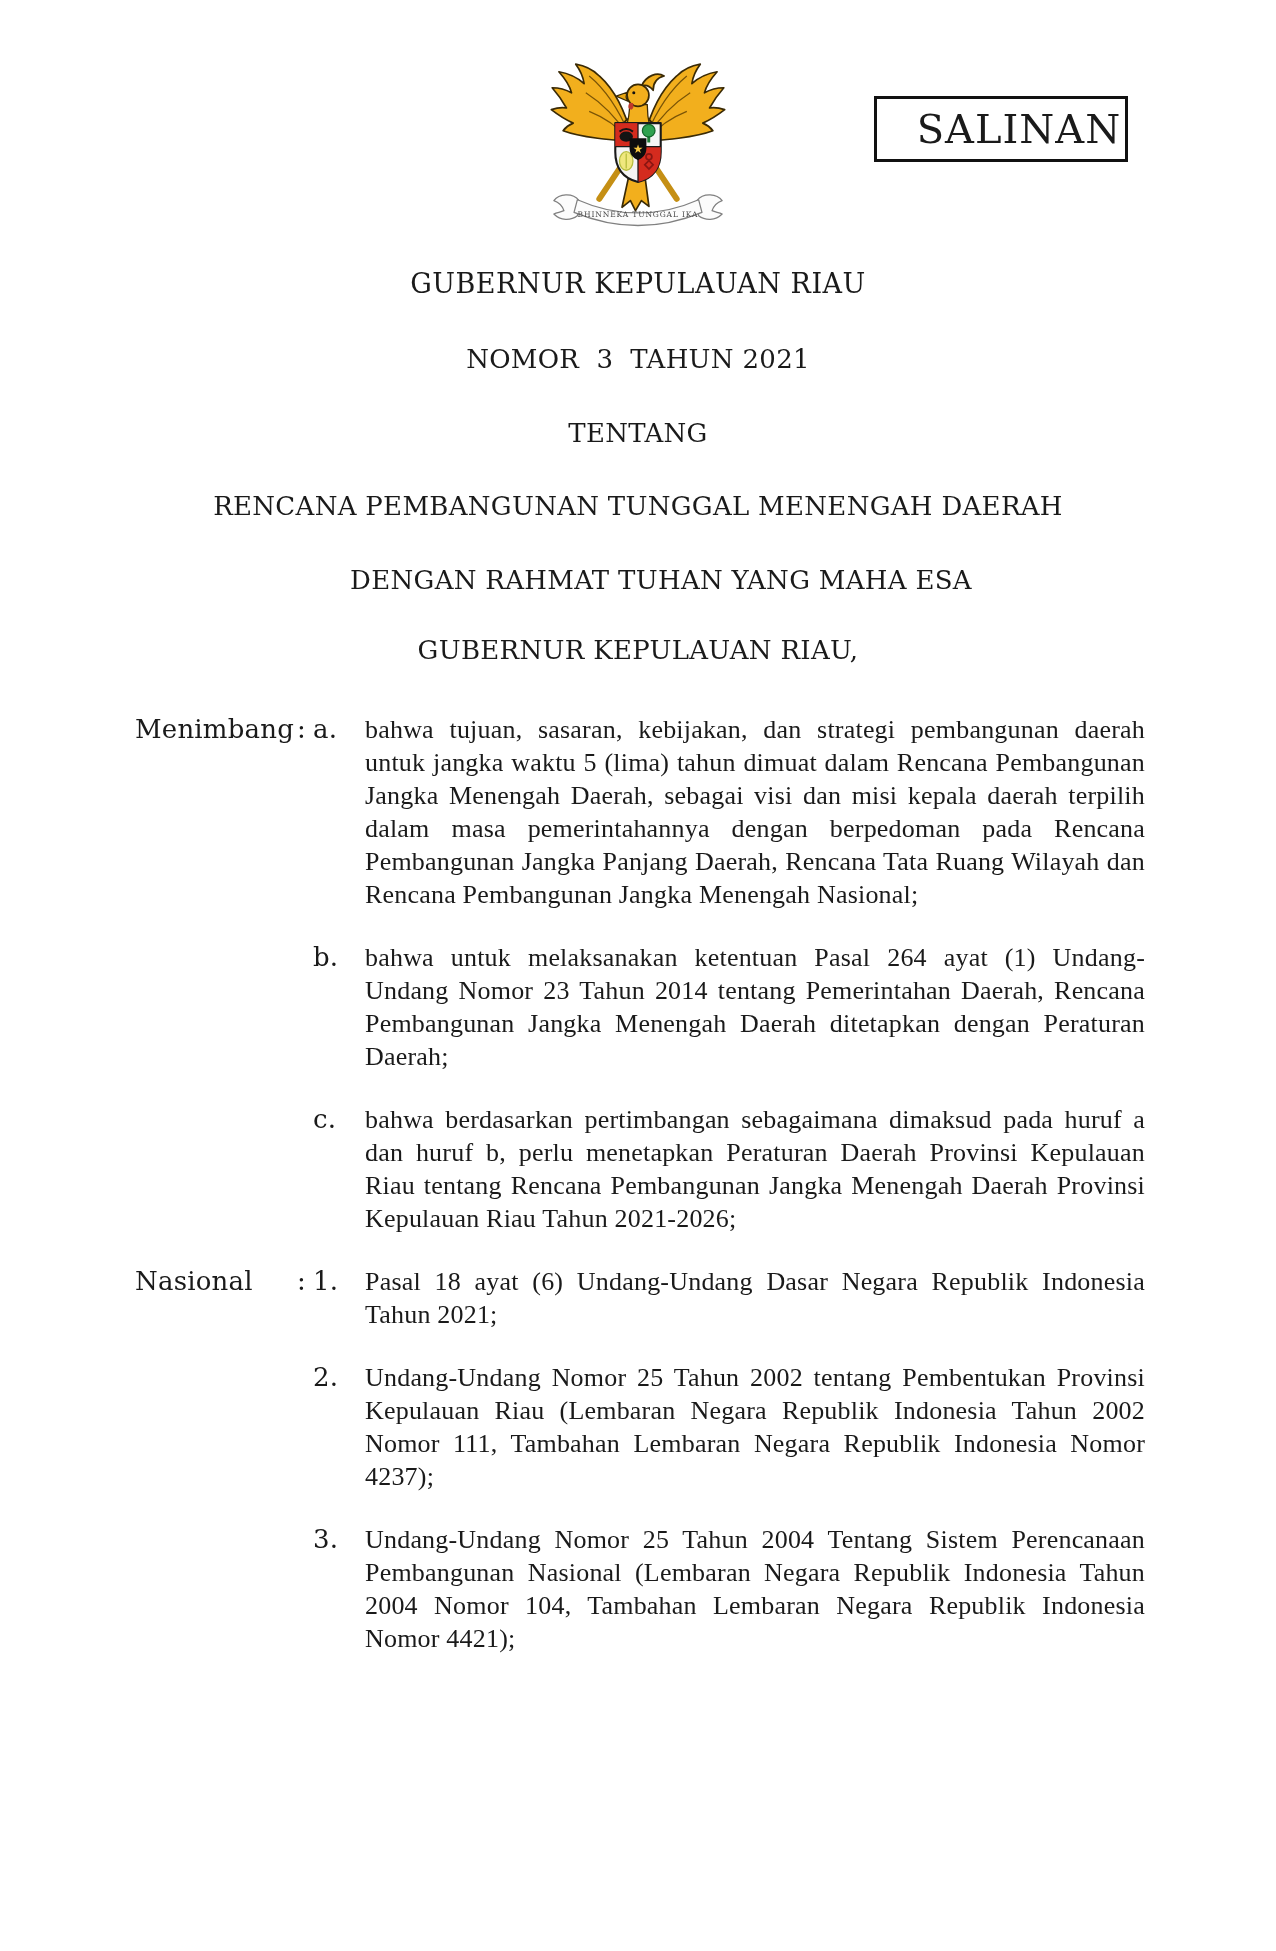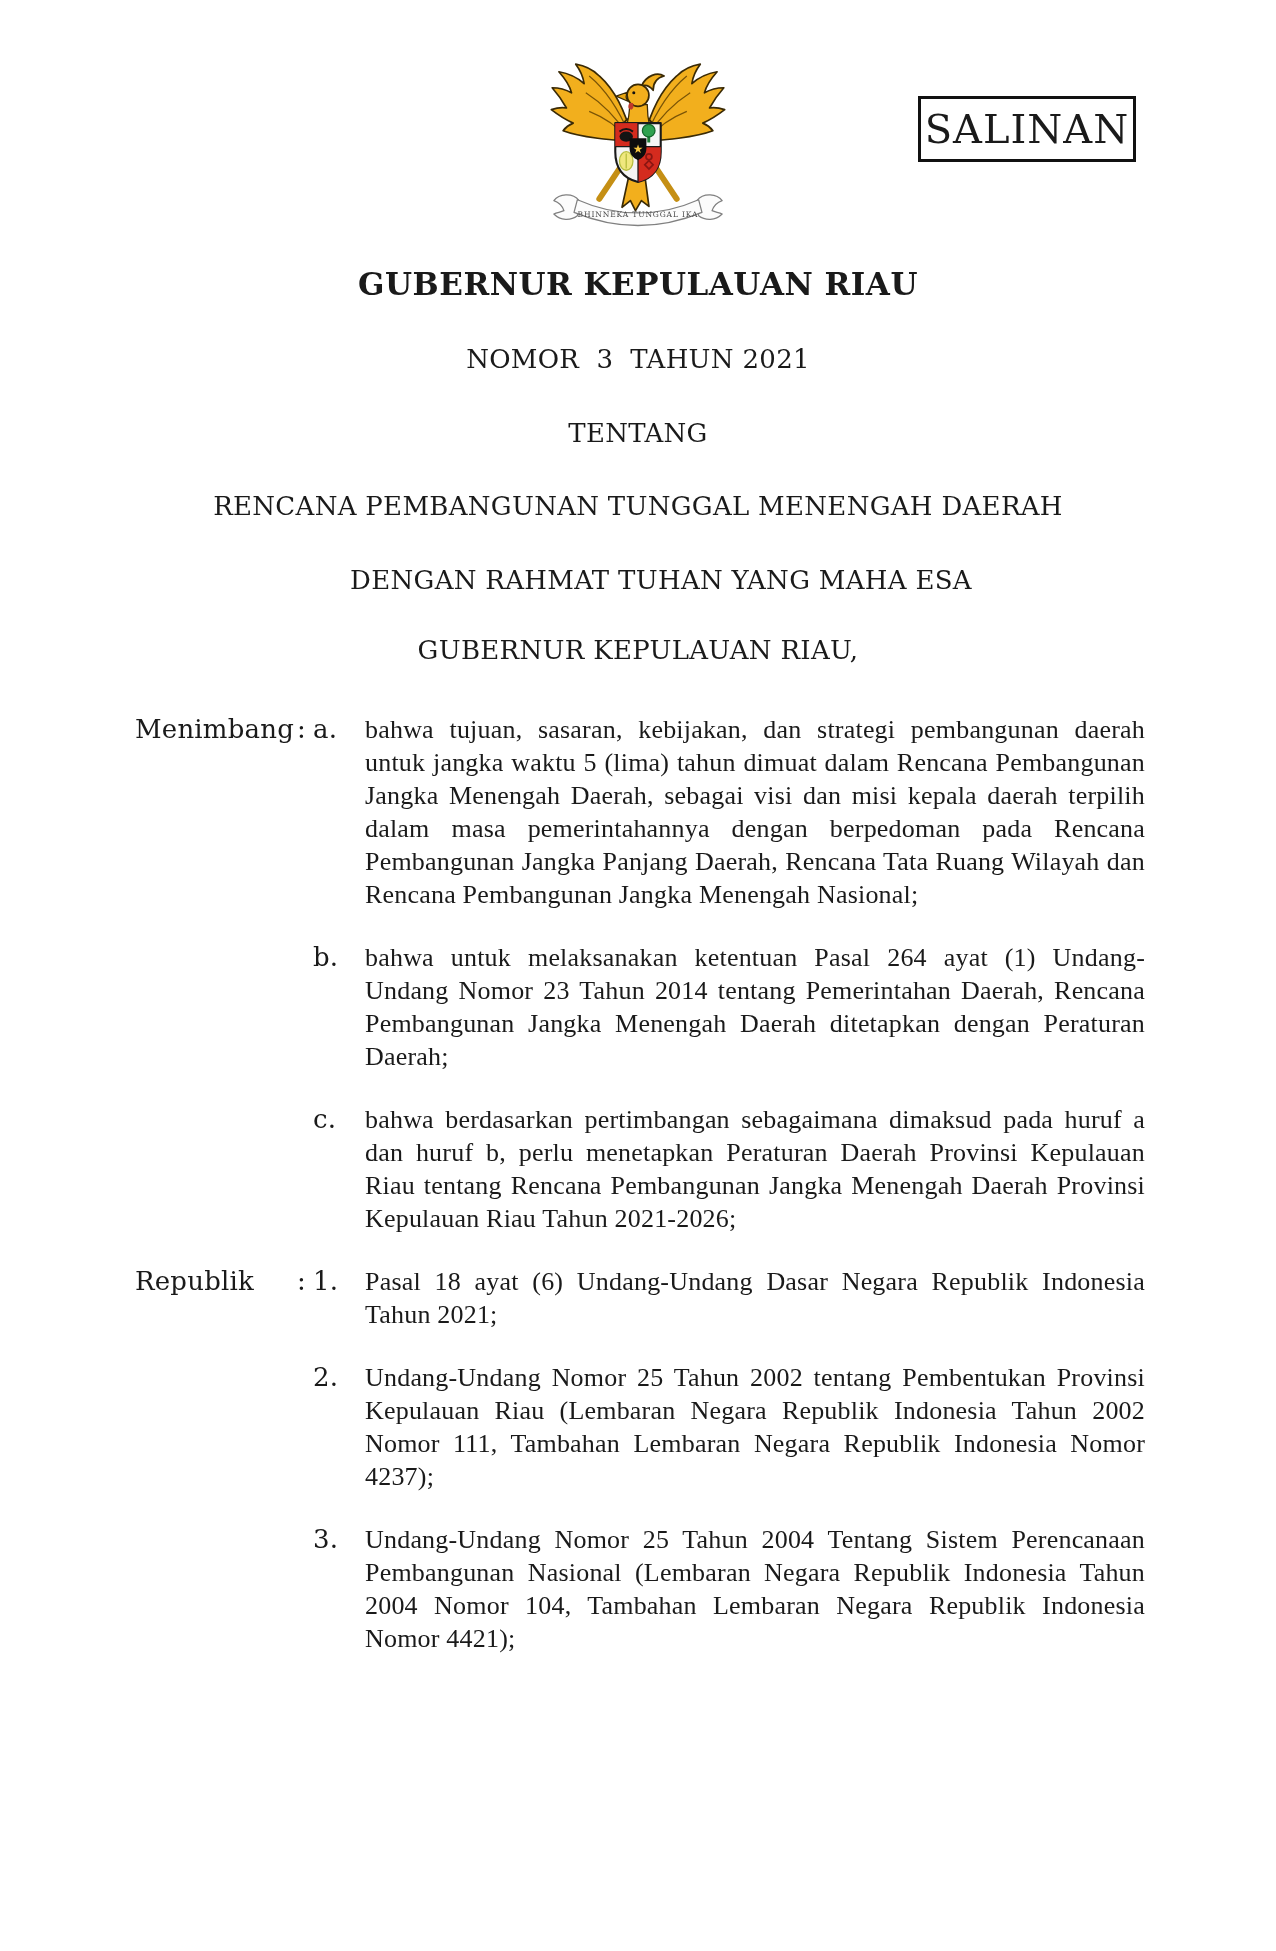--- a/index.html
+++ b/index.html
@@ -15,38 +15,38 @@
   
   .emblem-wrap {
     width: 186px;
     margin: 44px auto 0 auto;
   }
   .emblem-wrap svg { display: block; width: 186px; height: 202px; }
   
   .stamp {
     position: absolute;
     top: 96px;
-    right: 140px;
+    right: 148px;
     width: 212px;
     height: 60px;
     border: 3px solid #111;
     display: flex;
     align-items: center;
     justify-content: center;
     font-size: 40px;
     letter-spacing: 1px;
+    padding-left: 36px;
   }
   
   .center-block { text-align: center; letter-spacing: 0.3px; }
   .page-title {
     margin-top: 20px;
-    font-size: 31px;
+    font-size: 27px;
     line-height: 36px;
     letter-spacing: 0.5px;
-    font-weight: bold;
   }
   .doc-title { margin-top: 40px; font-size: 26px; line-height: 34px; }
   .doc-title .pre { white-space: pre-wrap; }
   .tentang { margin-top: 40px; font-size: 26px; line-height: 34px; }
   .subject { margin-top: 40px; font-size: 26px; line-height: 33px; }
   .invocation { margin-top: 40px; font-size: 26px; line-height: 34px; padding-left: 46px; }
   .issuer { margin-top: 36px; font-size: 26px; line-height: 34px; }
   
   .clauses { margin: 46px 0 0 135px; font-size: 26px; }
   .clause-row {
@@ -150,21 +150,21 @@
       <div class="clause-row">
         <div class="clause-label"></div>
         <div class="clause-colon"></div>
         <div class="clause-marker">c.</div>
         <div class="clause-text">bahwa berdasarkan pertimbangan sebagaimana dimaksud pada huruf a dan huruf b, perlu menetapkan Peraturan Daerah Provinsi Kepulauan Riau tentang Rencana Pembangunan Jangka Menengah Daerah Provinsi Kepulauan Riau Tahun 2021-2026;</div>
       </div>
     </div>
 
     <div>
       <div class="clause-row">
-        <div class="clause-label">Republik</div>
+        <div class="clause-label">Nasional</div>
         <div class="clause-colon">:</div>
         <div class="clause-marker">1.</div>
         <div class="clause-text">Pasal 18 ayat (6) Undang-Undang Dasar Negara Republik Indonesia Tahun 2021;</div>
       </div>
       <div class="clause-row">
         <div class="clause-label"></div>
         <div class="clause-colon"></div>
         <div class="clause-marker">2.</div>
         <div class="clause-text">Undang-Undang Nomor 25 Tahun 2002 tentang Pembentukan Provinsi Kepulauan Riau (Lembaran Negara Republik Indonesia Tahun 2002 Nomor 111, Tambahan Lembaran Negara Republik Indonesia Nomor 4237);</div>
       </div>

